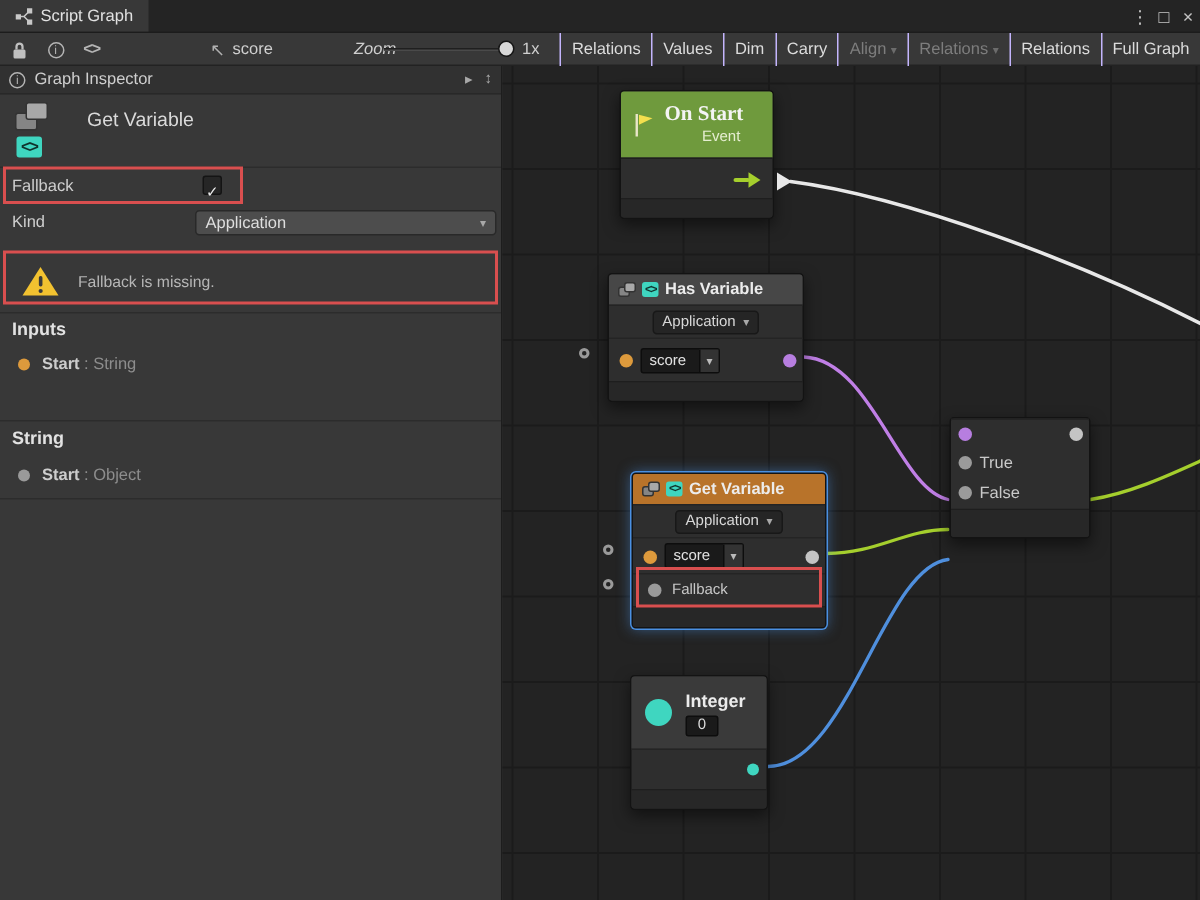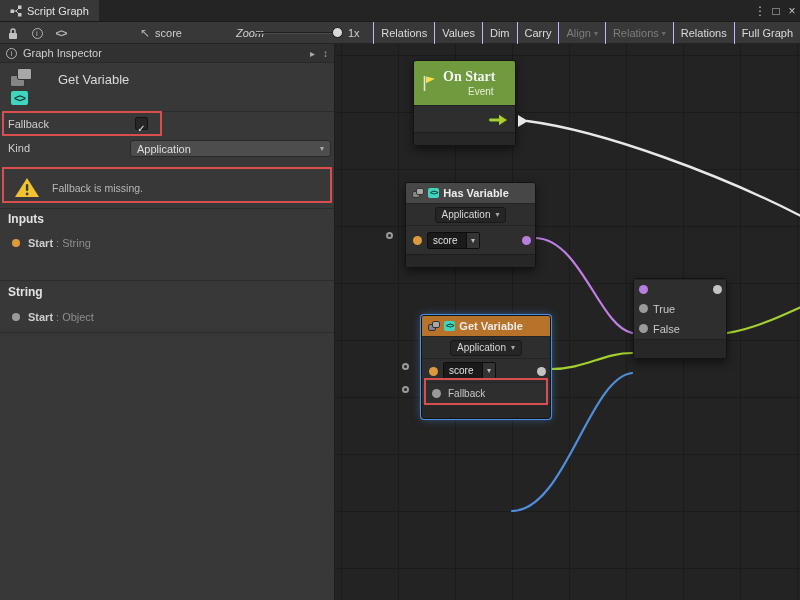--- a/index.html
+++ b/index.html
@@ -360,20 +360,33 @@
         <span class="pdot d-gray" style="left:5px; top:5px;"></span>
         <span class="plabel">True</span>
       </div>
       <div class="sel-row">
         <span class="pdot d-gray" style="left:5px; top:5px;"></span>
         <span class="plabel">False</span>
       </div>
       <div class="node-foot"></div>
     </div>
 
+    <div class="node integern">
+      <div class="node-head">
+        <span class="int-circle"></span>
+        <span>
+          <div class="int-title">Integer</div>
+          <div class="int-field">0</div>
+        </span>
+      </div>
+      <div class="node-body">
+        <span class="pdot d-teal" style="right:5px; top:9px; width:8px; height:8px;"></span>
+      </div>
+      <div class="node-foot"></div>
+    </div>
 
     <div class="hollow-port" style="left:51px; top:188px;"></div>
     <div class="hollow-port" style="left:67px; top:319px;"></div>
     <div class="hollow-port" style="left:67px; top:342px;"></div>
   </div>
 
   <div class="annotation" style="left:2px; top:111px; width:160px; height:25px;"></div>
   <div class="annotation" style="left:2px; top:167px; width:330px; height:36px;"></div>
   <div class="annotation" style="left:424px; top:378px; width:124px; height:27px;"></div>
 

